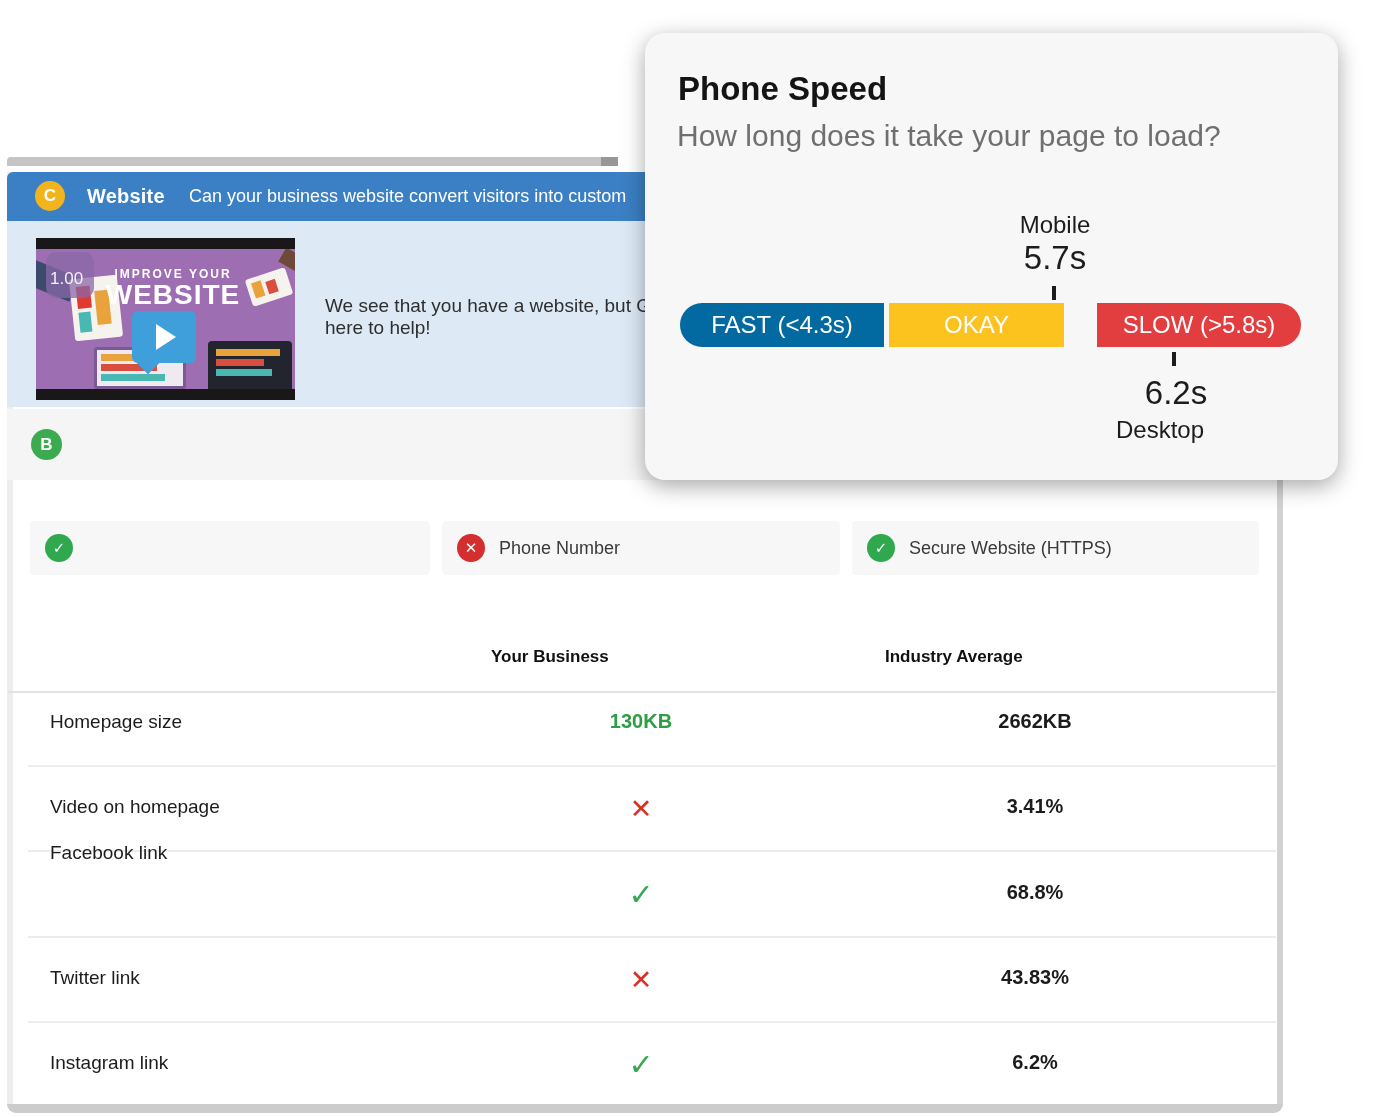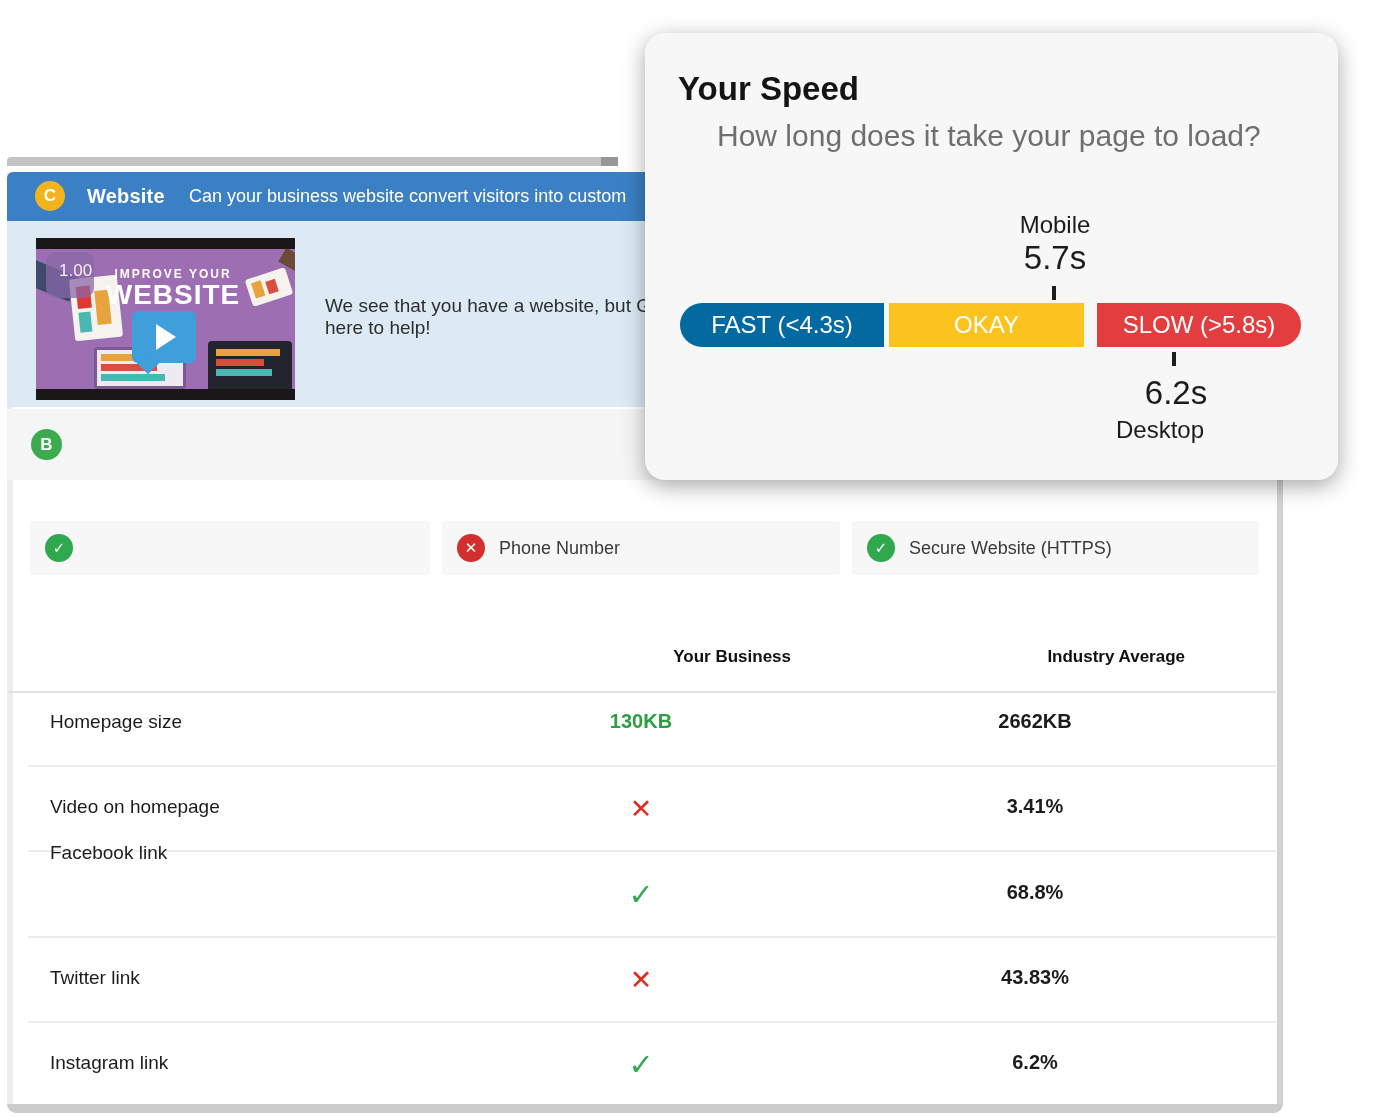--- a/index.html
+++ b/index.html
@@ -20,21 +20,21 @@
   
   .blue-header { left:7px; top:172px; width:1276px; height:49px; background:#3b80c4; border-radius:6px 0 0 0; z-index:2; }
   .c-badge { left:28px; top:9px; width:30px; height:30px; background:#f2b41d; border-radius:50%; color:#fff; font-size:17px; font-weight:bold; text-align:center; line-height:30px; }
   .hdr-title { left:80px; top:0; height:49px; line-height:49px; color:#fff; font-size:20px; font-weight:bold; letter-spacing:.2px; }
   .hdr-sub { left:182px; top:0; height:49px; line-height:49px; width:456px; color:#fff; font-size:18px; white-space:nowrap; overflow:hidden; }
 
   
   .video-section { left:7px; top:221px; width:1276px; height:186px; background:#ddeaf6; z-index:2; }
   .video { left:29px; top:17px; width:259px; height:162px; background:#9d6fb2; border-top:11px solid #1a1718; border-bottom:11px solid #1a1718; overflow:hidden; cursor:pointer; }
   .ts-chip-bg { left:10px; top:3px; width:48px; height:46px; background:#8a68a8; opacity:.75; border-radius:10px; }
-  .ts-text { left:14px; top:12px; width:44px; color:#f4eef9; font-size:17px;margin-left:9px; }
+  .ts-text { left:14px; top:20px; width:44px; color:#f4eef9; font-size:17px; }
   .cap1 { left:72px; top:18px; width:130px; text-align:center; color:#fff; font-size:12px; font-weight:bold; letter-spacing:2px; white-space:nowrap; }
   .cap2 { left:66px; top:30px; width:142px; text-align:center; color:#fff; font-size:28px; font-weight:bold; letter-spacing:1px; }
   .play-btn { left:96px; top:62px; width:64px; height:52px; background:#3f9fdb; border-radius:6px; }
   .play-tail { left:8px; top:44px; width:16px; height:16px; background:#3f9fdb; transform:rotate(45deg); }
   .play-tri { left:24px; top:13px; width:0; height:0; border-left:20px solid #fff; border-top:13px solid transparent; border-bottom:13px solid transparent; }
   
   .sleeve-l { left:-12px; top:18px; width:52px; height:26px; background:#3d4a6b; transform:rotate(22deg); }
   .hand-card { left:36px; top:28px; width:48px; height:62px; background:#f6f2ee; border-radius:3px; transform:rotate(-6deg); }
   .bar-a { left:6px; top:8px; width:14px; height:22px; background:#e0392f; }
   .bar-b { left:24px; top:14px; width:14px; height:34px; background:#e8a33d; }
@@ -66,43 +66,43 @@
   .card { top:521px; height:54px; background:#f7f7f7; border-radius:4px; z-index:2; }
   .card-1 { left:30px; width:400px; }
   .card-2 { left:442px; width:398px; }
   .card-3 { left:852px; width:407px; }
   .circle { left:15px; top:13px; width:28px; height:28px; border-radius:50%; color:#fff; text-align:center; line-height:28px; font-size:15px; font-weight:bold; }
   .circle.pass { background:#2fa84e; }
   .circle.fail { background:#d32f2f; }
   .card-label { left:57px; top:0; height:54px; line-height:54px; font-size:18px; color:#3a3a3a; }
 
   
-  .th { top:647px; width:300px; text-align:right; font-size:17px; font-weight:bold; color:#111; z-index:2; }
+  .th { top:647px; width:300px; text-align:left; font-size:17px; font-weight:bold; color:#111; z-index:2; }
   .col1 { left:491px; } .col2 { left:885px; }
   .hdr-div { left:8px; top:691px; width:1268px; height:2px; background:#e2e2e2; z-index:2; }
   .row-div { left:28px; width:1248px; height:2px; background:#ececec; z-index:2; }
   .tlabel { left:50px; font-size:19px; font-weight:normal; color:#1c1c1c; z-index:2; }
   .tval { width:300px; text-align:center; font-size:20px; font-weight:bold; color:#1c1c1c; z-index:2; }
   .tval.green { color:#2e9e44; }
   .mark { width:300px; height:42px; line-height:42px; text-align:center; font-size:30px; font-weight:normal; z-index:2; }
   .mark.pass { color:#34a853; }
   .mark.fail { color:#d93025; font-size:27px; }
 
   
   .ps-card { left:645px; top:33px; width:693px; height:447px; background:#f7f7f7; border-radius:20px; box-shadow:0 6px 22px rgba(0,0,0,.35); z-index:10; }
   .ps-title { left:33px; top:37px; font-size:33px; font-weight:bold; color:#141414; }
-  .ps-sub { left:32px; top:86px; font-size:30px; color:#6f6f6f;margin-left:40px; }
+  .ps-sub { left:32px; top:86px; font-size:30px; color:#6f6f6f; }
   .ps-mobile-label { left:350px; top:178px; width:120px; text-align:center; font-size:24px; color:#1c1c1c; }
   .ps-mobile-value { left:350px; top:206px; width:120px; text-align:center; font-size:33px; color:#1c1c1c; }
   .tick { width:4px; height:14px; background:#1c1c1c; }
   .tick-mobile { left:407px; top:253px; }
   .tick-desktop { left:527px; top:319px; }
   .seg { top:270px; height:44px; line-height:44px; text-align:center; color:#fff; font-size:24px; }
   .seg-fast { left:35px; width:204px; background:#0369a1; border-radius:22px 0 0 22px; }
-  .seg-okay { left:244px; width:195px; background:#fcc21e; }
+  .seg-okay { left:244px; width:175px; background:#fcc21e; }
   .seg-slow { left:452px; width:204px; background:#e23d3f; border-radius:0 22px 22px 0; }
   .ps-desktop-value { left:471px; top:341px; width:120px; text-align:center; font-size:33px; color:#1c1c1c; }
   .ps-desktop-label { left:471px; top:383px; width:120px; text-align:left; font-size:24px; color:#1c1c1c; }
 </style>
 </head>
 <body>
 
 <div class="abs scroll-strip">
   <div class="abs scroll-thumb"></div>
 </div>
@@ -198,21 +198,21 @@
 <div class="abs tlabel" style="top:967px">Twitter link</div>
 <div class="abs mark fail col1" style="top:959px">✕</div>
 <div class="abs tval col2" style="top:966px">43.83%</div>
 <div class="abs row-div" style="top:1021px"></div>
 
 <div class="abs tlabel" style="top:1052px">Instagram link</div>
 <div class="abs mark pass col1" style="top:1044px">✓</div>
 <div class="abs tval col2" style="top:1051px">6.2%</div>
 
 <div class="abs ps-card">
-  <div class="abs ps-title">Your Speed</div>
+  <div class="abs ps-title">Phone Speed</div>
   <div class="abs ps-sub">How long does it take your page to load?</div>
   <div class="abs ps-mobile-label">Mobile</div>
   <div class="abs ps-mobile-value">5.7s</div>
   <div class="abs tick tick-mobile"></div>
   <div class="abs seg seg-fast">
     <span>FAST (&lt;4.3s)</span>
   </div>
   <div class="abs seg seg-okay">
     <span>OKAY</span>
   </div>

